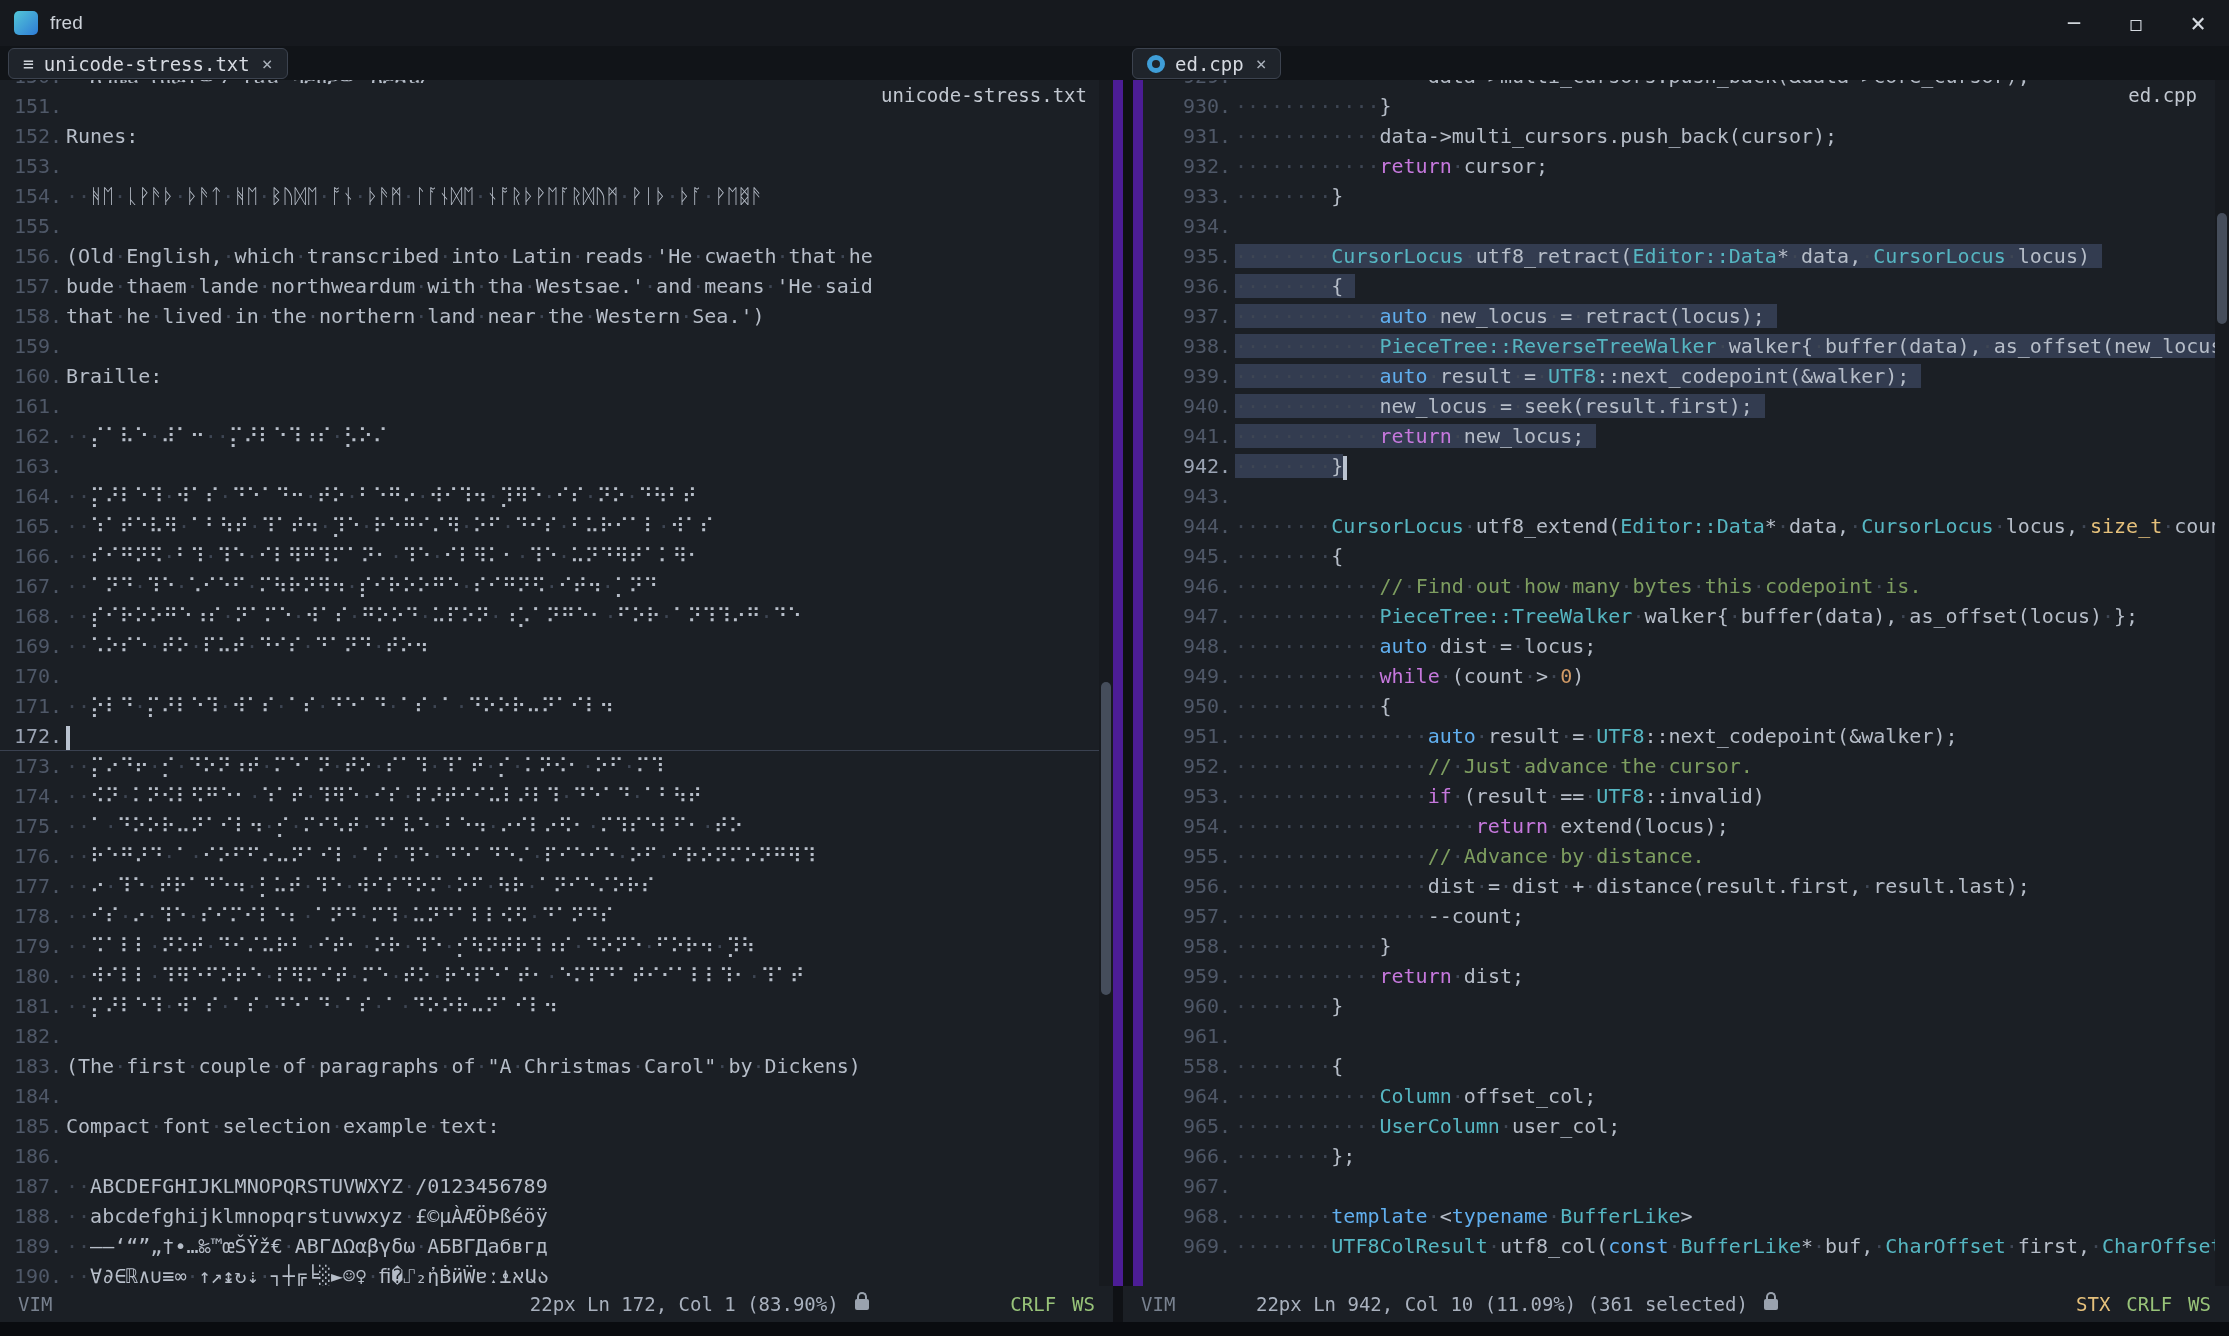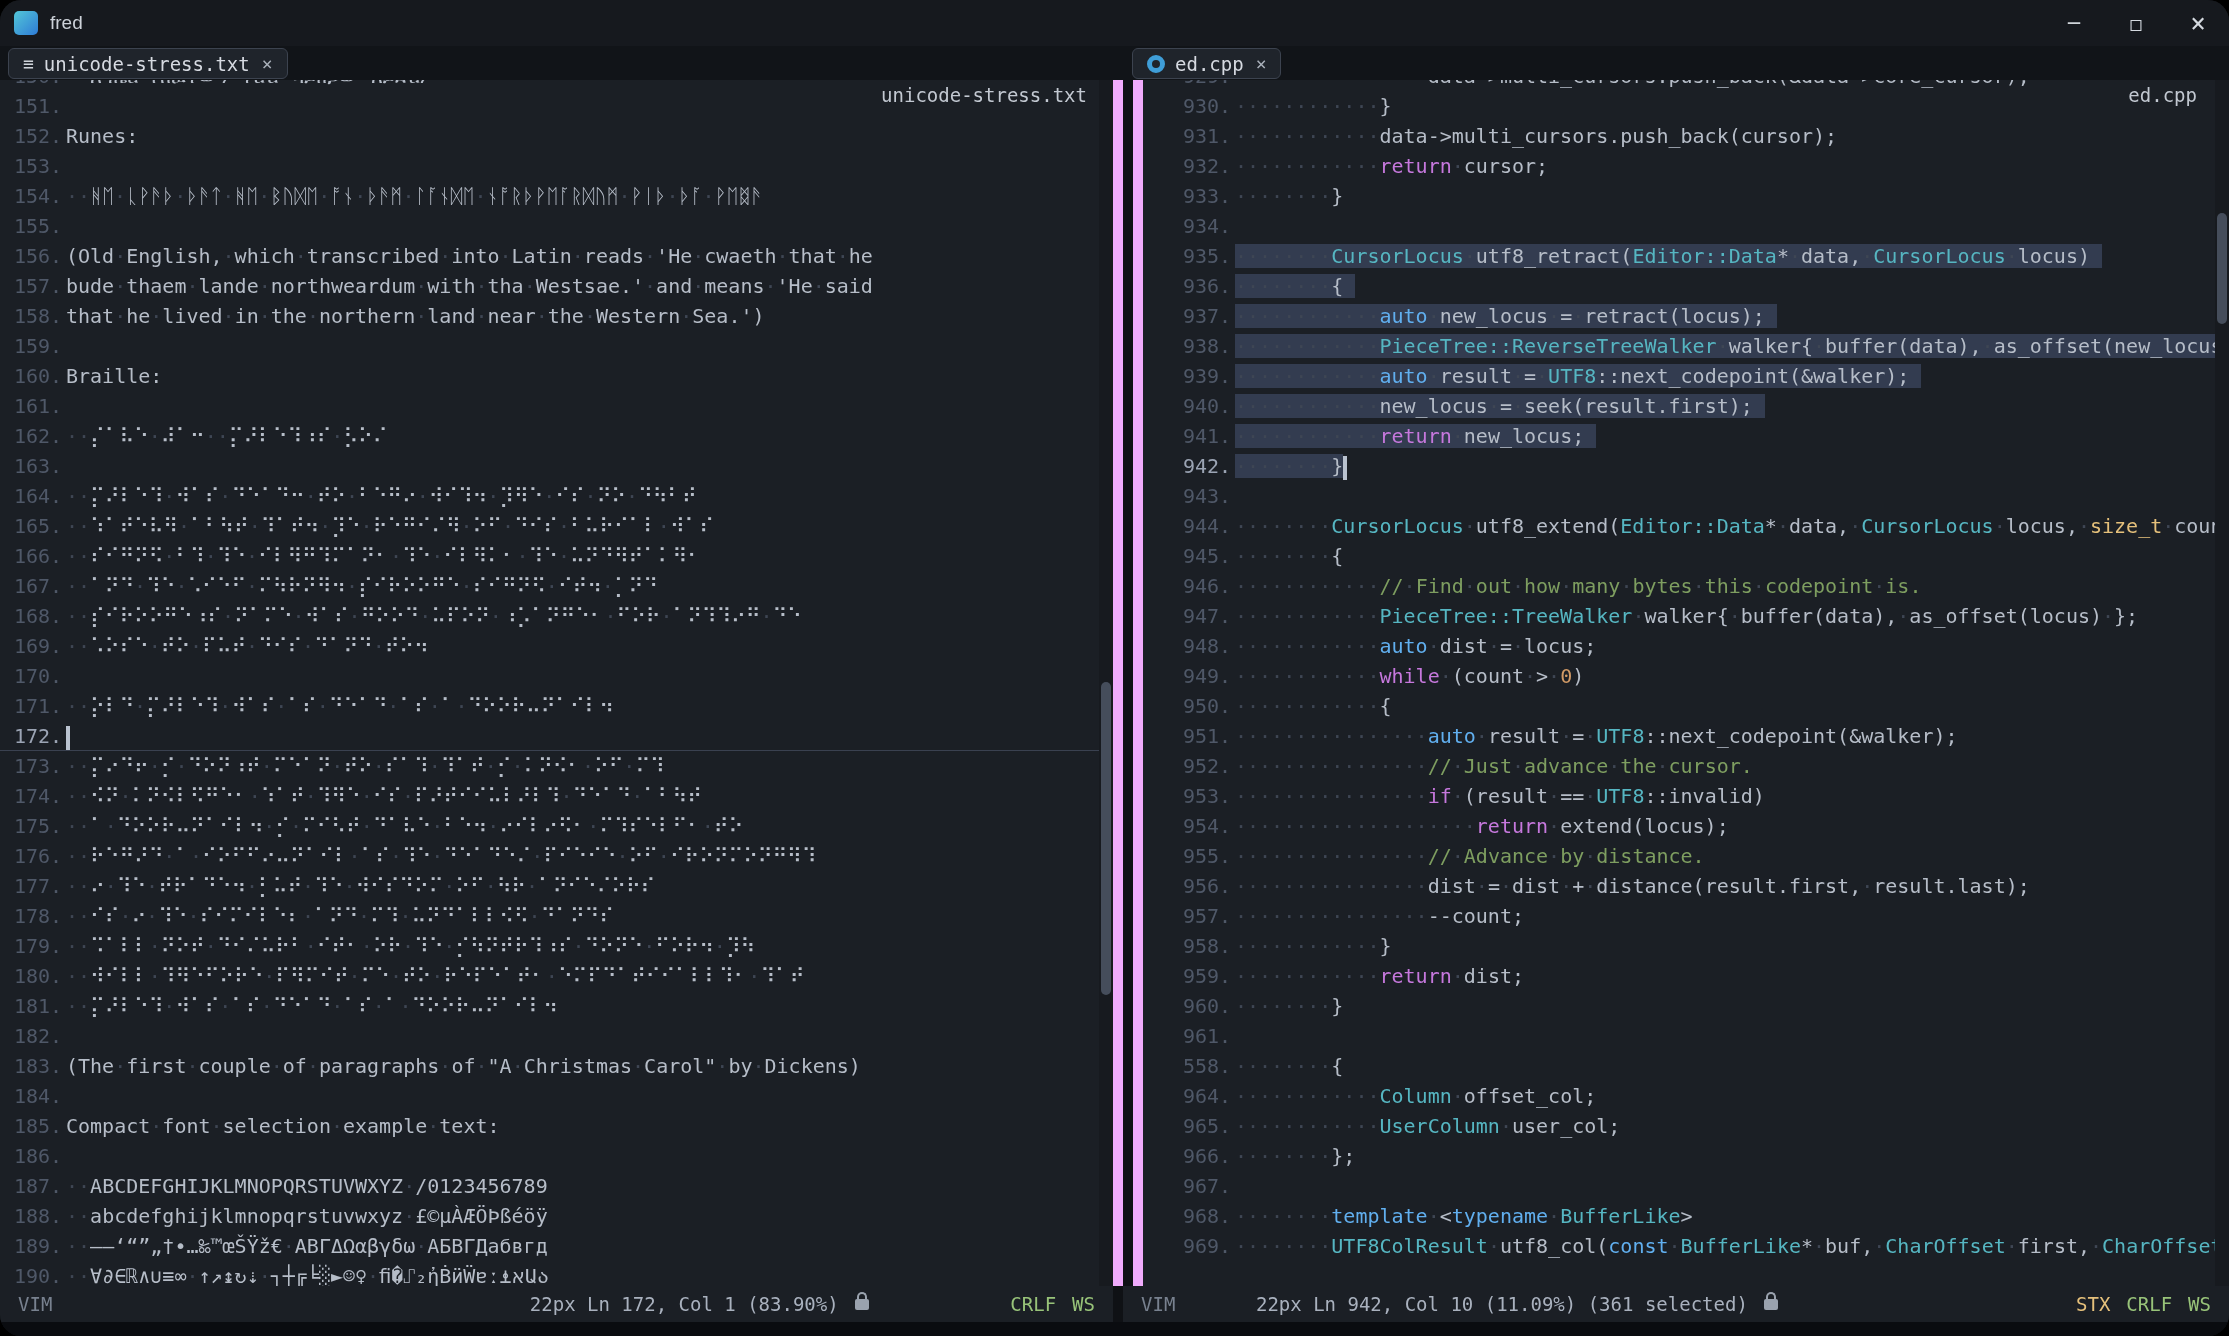--- a/index.html
+++ b/index.html
@@ -1,18 +1,18 @@
 <!DOCTYPE html>
 <html><head>
 <meta charset="utf-8">
 <style>
   *{margin:0;padding:0;box-sizing:border-box;}
   html,body{background:#000;}
   .window{position:relative;width:2229px;height:1336px;background:#101317;overflow:hidden;
-          font-family:"DejaVu Sans Mono","DejaVu Sans",monospace;border-radius:21px;}
+          font-family:"DejaVu Sans Mono","DejaVu Sans",monospace;}
   
   .titlebar{height:46px;background:#16191e;display:flex;align-items:center;position:relative;}
   .appicon{width:24px;height:24px;border-radius:5px;margin-left:14px;flex:0 0 auto;
            background:linear-gradient(135deg,#53c7d8 0%,#2e7bd6 100%);}
   .apptitle{margin-left:12px;font-family:"Liberation Sans","DejaVu Sans",sans-serif;
             font-size:19px;color:#cdd2d9;}
   .wincontrols{position:absolute;right:0;top:0;height:100%;display:flex;}
   .winbtn{width:62px;height:100%;display:flex;align-items:center;justify-content:center;
           color:#d5dae0;font-size:20px;cursor:default;}
   .winbtn.max{font-size:18px;}
@@ -21,21 +21,21 @@
   .tabbar{height:34px;background:#111418;position:relative;}
   .tab{position:absolute;top:2px;height:31px;display:flex;align-items:center;gap:10px;
        padding:0 14px;background:#1f242b;border:1px solid #3c434f;border-radius:6px;
        font-size:19px;color:#d6dae1;white-space:nowrap;}
   .tab.lefttab{left:8px;}
   .tab.righttab{left:1132px;}
   .txticon{font-size:18px;color:#cfd4db;}
   .cppicon{width:18px;height:18px;border:5px solid #3f9ed8;border-radius:50%;display:inline-block;}
   .tabclose{color:#a9b0ba;font-size:18px;margin-left:2px;}
   
-  .editors{display:flex;height:1206px;background:#f0abfc;gap:10px;}
+  .editors{display:flex;height:1206px;background:#4c1d95;gap:10px;}
   .pane{position:relative;overflow:hidden;background:#1b1f25;}
   .pane.left{width:1113px;flex:0 0 auto;}
   .pane.right{flex:1;}
   .divider{width:10px;background:#0f1115;flex:0 0 auto;}
   .lines{margin-top:-19px;}
   .line{height:30px;line-height:30px;white-space:pre;font-size:20px;color:#b6bdc8;overflow:hidden;}
   .gut{display:inline-block;width:48px;text-align:right;color:#4f5868;margin-left:14px;margin-right:4px;}
   .pane.right .gut{margin-left:40px;}
   .gut.act{color:#9ba4b4;}
   .curline{border-bottom:1px solid #3a4150;}

